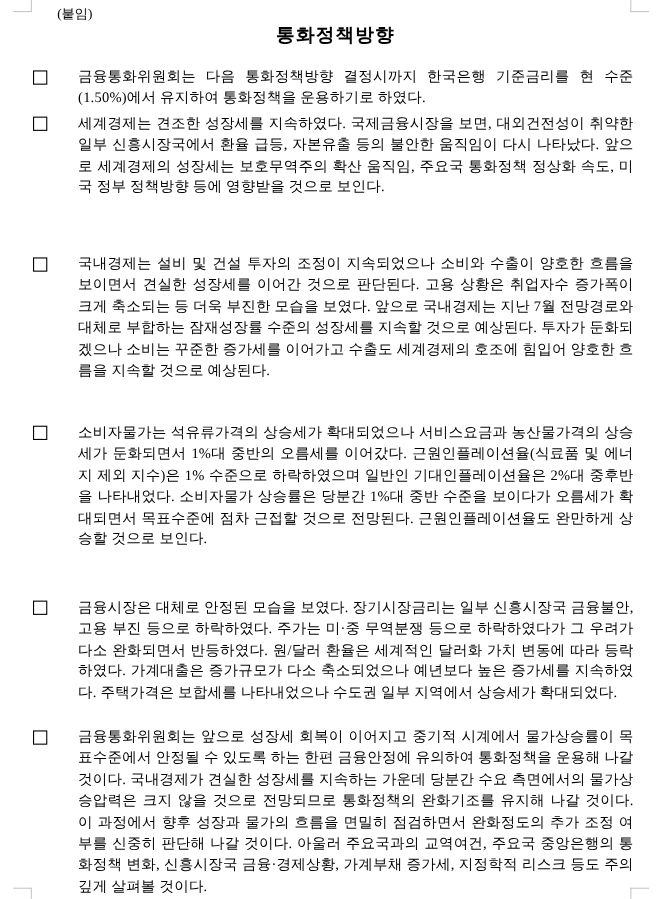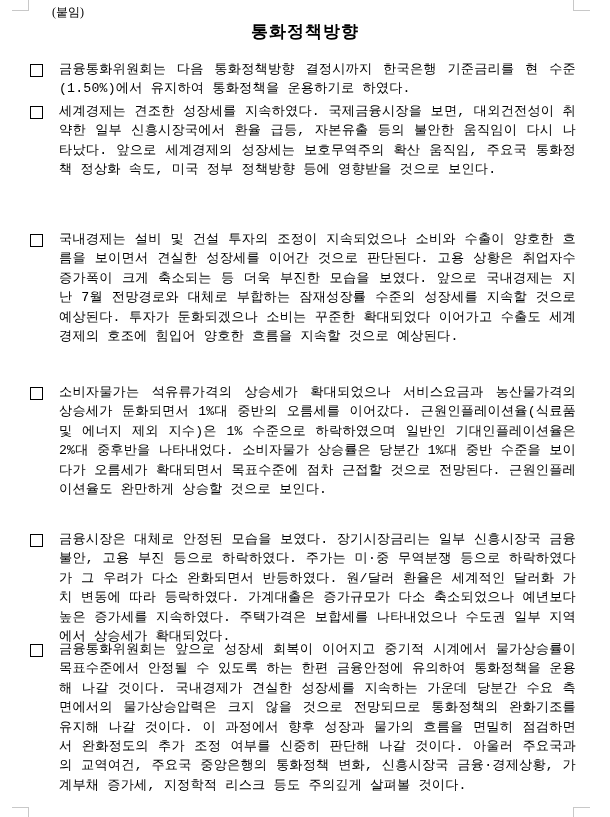--- a/index.html
+++ b/index.html
@@ -7,21 +7,21 @@
          font-family: "DejaVu Serif", "Liberation Serif", serif; color: #000; }
   .corner { position: absolute; width: 16px; height: 10px; border-color: #c8c8c8; border-style: solid; border-width: 0; }
   .c-tl { left: 12px; top: 0; border-right-width: 1px; border-bottom-width: 1px; }
   .c-tr { left: 573px; top: 0; border-left-width: 1px; border-bottom-width: 1px; }
   .c-bl { left: 12px; top: 807px; border-right-width: 1px; border-top-width: 1px; }
   .c-br { left: 573px; top: 807px; border-left-width: 1px; border-top-width: 1px; }
   .attach { position: absolute; left: 28px; top: 4px; font-size: 12px; font-family: Liberation Serif, serif; margin-left: 24px; }
   .title { position: absolute; left: 0; width: 610px; top: 20px; text-align: center; font-size: 17px; font-weight: bold; letter-spacing: 1px; }
   .para { position: absolute; left: 30px; width: 546px; font-size: 13.2px; line-height: 19.4px; }
   .box { position: absolute; left: 0; top: 4px; width: 11px; height: 11px; border: 1px solid #000; }
-  .ptext { margin-left: 29px; text-align: justify; text-align-last: left; font-family: Liberation Mono, monospace; letter-spacing: 0.2px; }
+  .ptext { margin-left: 41px; text-align: justify; text-align-last: left; font-family: Liberation Serif, serif; letter-spacing: 0.2px; }
 </style>
 </head>
 <body>
 
 <div class="corner c-tl"></div>
 <div class="corner c-tr"></div>
 <div class="corner c-bl"></div>
 <div class="corner c-br"></div>
 
 <div class="attach">(붙임)</div>
@@ -32,29 +32,29 @@
   <div class="ptext">금융통화위원회는 다음 통화정책방향 결정시까지 한국은행 기준금리를 현 수준(1.50%)에서 유지하여 통화정책을 운용하기로 하였다.</div>
 </div>
 
 <div class="para" style="top:102px">
   <span class="box"></span>
   <div class="ptext">세계경제는 견조한 성장세를 지속하였다. 국제금융시장을 보면, 대외건전성이 취약한 일부 신흥시장국에서 환율 급등, 자본유출 등의 불안한 움직임이 다시 나타났다. 앞으로 세계경제의 성장세는 보호무역주의 확산 움직임, 주요국 통화정책 정상화 속도, 미국 정부 정책방향 등에 영향받을 것으로 보인다.</div>
 </div>
 
 <div class="para" style="top:230px">
   <span class="box"></span>
-  <div class="ptext">국내경제는 설비 및 건설 투자의 조정이 지속되었으나 소비와 수출이 양호한 흐름을 보이면서 견실한 성장세를 이어간 것으로 판단된다. 고용 상황은 취업자수 증가폭이 크게 축소되는 등 더욱 부진한 모습을 보였다. 앞으로 국내경제는 지난 7월 전망경로와 대체로 부합하는 잠재성장률 수준의 성장세를 지속할 것으로 예상된다. 투자가 둔화되겠으나 소비는 꾸준한 확대되었다 이어가고 수출도 세계경제의 호조에 힘입어 양호한 흐름을 지속할 것으로 예상된다.</div>
+  <div class="ptext">국내경제는 설비 및 건설 투자의 조정이 지속되었으나 소비와 수출이 양호한 흐름을 보이면서 견실한 성장세를 이어간 것으로 판단된다. 고용 상황은 취업자수 증가폭이 크게 축소되는 등 더욱 부진한 모습을 보였다. 앞으로 국내경제는 지난 7월 전망경로와 대체로 부합하는 잠재성장률 수준의 성장세를 지속할 것으로 예상된다. 투자가 둔화되겠으나 소비는 꾸준한 증가세를 이어가고 수출도 세계경제의 호조에 힘입어 양호한 흐름을 지속할 것으로 예상된다.</div>
 </div>
 
 <div class="para" style="top:383px">
   <span class="box"></span>
   <div class="ptext">소비자물가는 석유류가격의 상승세가 확대되었으나 서비스요금과 농산물가격의 상승세가 둔화되면서 1%대 중반의 오름세를 이어갔다. 근원인플레이션율(식료품 및 에너지 제외 지수)은 1% 수준으로 하락하였으며 일반인 기대인플레이션율은 2%대 중후반을 나타내었다. 소비자물가 상승률은 당분간 1%대 중반 수준을 보이다가 오름세가 확대되면서 목표수준에 점차 근접할 것으로 전망된다. 근원인플레이션율도 완만하게 상승할 것으로 보인다.</div>
 </div>
 
-<div class="para" style="top:530px">
+<div class="para" style="top:542px">
   <span class="box"></span>
   <div class="ptext">금융시장은 대체로 안정된 모습을 보였다. 장기시장금리는 일부 신흥시장국 금융불안, 고용 부진 등으로 하락하였다. 주가는 미·중 무역분쟁 등으로 하락하였다가 그 우려가 다소 완화되면서 반등하였다. 원/달러 환율은 세계적인 달러화 가치 변동에 따라 등락하였다. 가계대출은 증가규모가 다소 축소되었으나 예년보다 높은 증가세를 지속하였다. 주택가격은 보합세를 나타내었으나 수도권 일부 지역에서 상승세가 확대되었다.</div>
 </div>
 
-<div class="para" style="top:640px">
+<div class="para" style="top:660px">
   <span class="box"></span>
   <div class="ptext">금융통화위원회는 앞으로 성장세 회복이 이어지고 중기적 시계에서 물가상승률이 목표수준에서 안정될 수 있도록 하는 한편 금융안정에 유의하여 통화정책을 운용해 나갈 것이다. 국내경제가 견실한 성장세를 지속하는 가운데 당분간 수요 측면에서의 물가상승압력은 크지 않을 것으로 전망되므로 통화정책의 완화기조를 유지해 나갈 것이다. 이 과정에서 향후 성장과 물가의 흐름을 면밀히 점검하면서 완화정도의 추가 조정 여부를 신중히 판단해 나갈 것이다. 아울러 주요국과의 교역여건, 주요국 중앙은행의 통화정책 변화, 신흥시장국 금융·경제상황, 가계부채 증가세, 지정학적 리스크 등도 주의깊게 살펴볼 것이다.</div>
 </div>
 
 </body></html>

